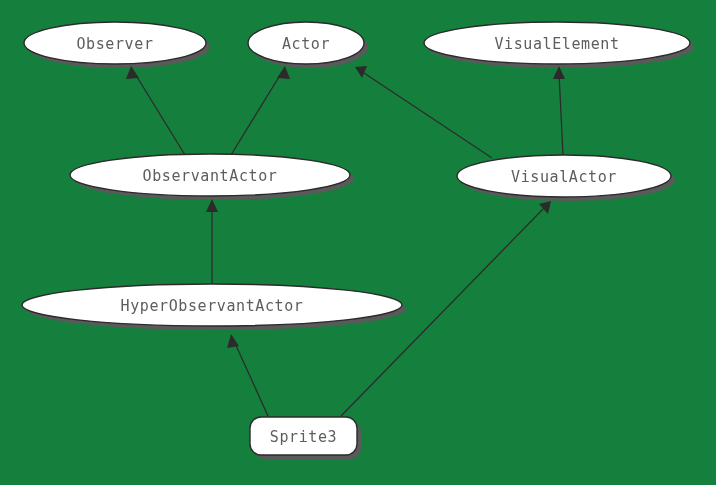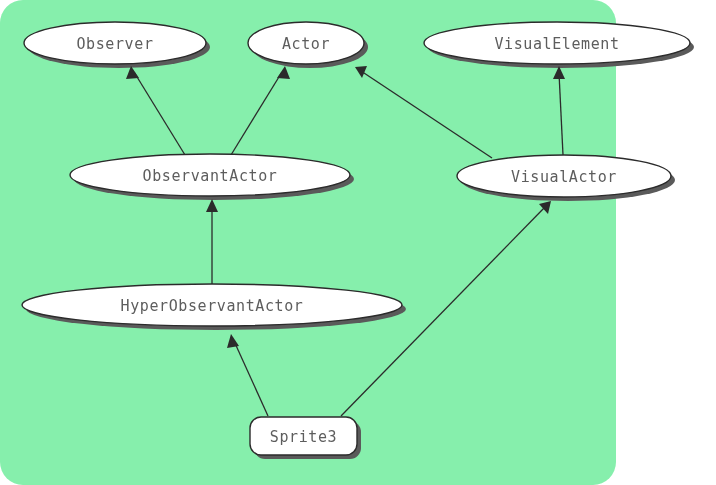--- a/index.html
+++ b/index.html
@@ -8,24 +8,23 @@
     background: #ffffff;
   }
   body {
     width: 716px;
     height: 485px;
     overflow: hidden;
     font-family: "DejaVu Sans Mono", "Liberation Mono", monospace;
   }
   #diagram-root {
     position: relative;
-    width: 616px;
+    width: 716px;
     height: 485px;
-    background: #86efac;
-    border-radius: 23px;
+    background: #15803d;
   }
   #graph-svg {
     position: absolute;
     top: 0;
     left: 0;
     width: 716px;
     height: 485px;
     display: block;
   }
   .node-label {

